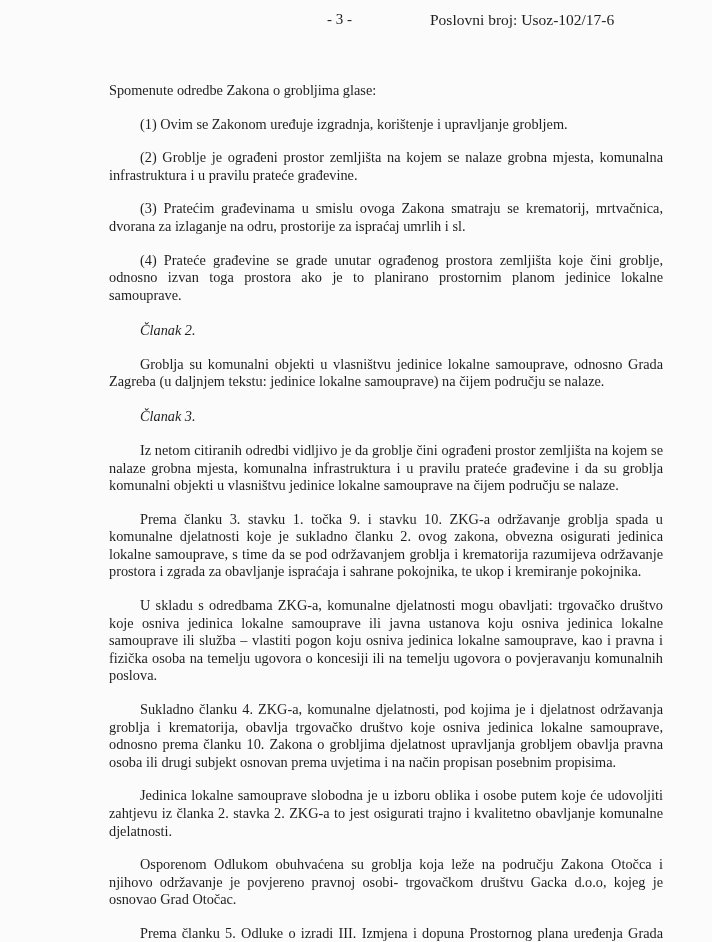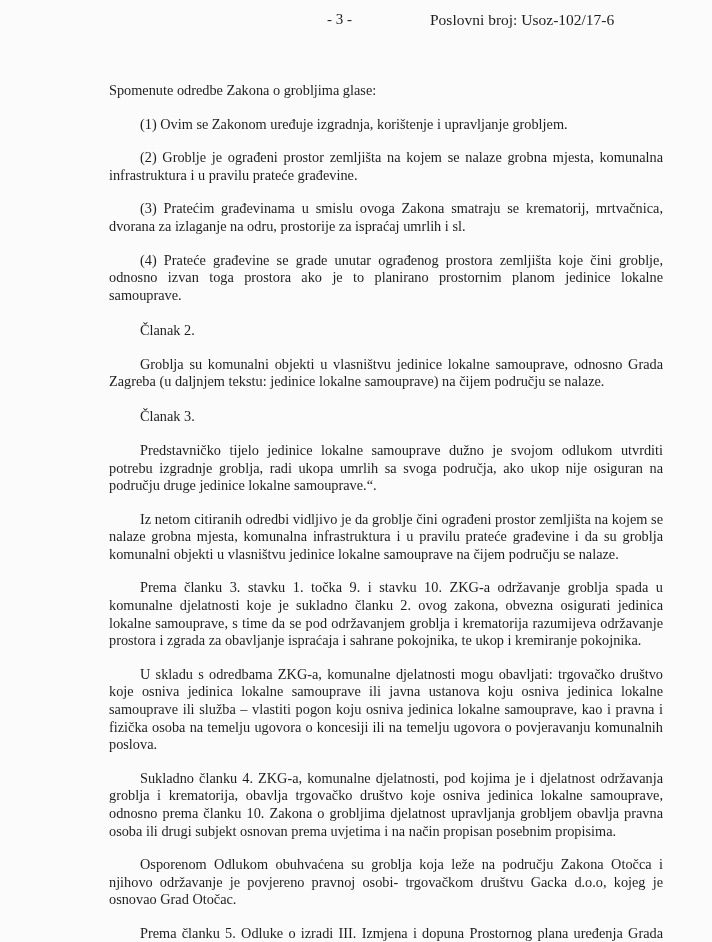--- a/index.html
+++ b/index.html
@@ -5,21 +5,21 @@
   html, body { margin: 0; padding: 0; background: #ffffff; }
   body { width: 712px; height: 942px; position: relative; overflow: hidden;
          font-family: "Liberation Serif", serif; color: #1e1e1e; }
   .page { position: absolute; left: 0; top: 0; width: 712px; height: 942px; background: #fbfbfb; }
   .header-num { position: absolute; left: 327px; top: 11px; font-size: 15px; }
   .header-case { position: absolute; left: 430px; top: 11px; font-size: 15.5px; text-align: center; }
   .body-text { position: absolute; left: 93px; top: 66px; width: 586px;
                font-size: 14.3px; line-height: 17.6px; }
   .body-text p { margin: 16px; text-align: justify; text-indent: 31px; }
   .body-text p.noindent { text-indent: 0; }
-  .body-text p.gap { margin-top: 17.6px; }
+  .body-text p.gap { margin-top: 17.6px; font-style: italic; }
   .body-text p.lastline { text-align-last: justify; }
   sup { font-size: 9px; line-height: 0; }
 </style>
 </head>
 <body>
 
 <div class="page">
   <div class="header-num">- 3 -</div>
   <div class="header-case">Poslovni broj: Usoz-102/17-6</div>
 
@@ -27,22 +27,22 @@
     <p class="noindent" style="padding-left:0">Spomenute odredbe Zakona o grobljima glase:</p>
     <p>(1) Ovim se Zakonom uređuje izgradnja, korištenje i upravljanje grobljem.</p>
     <p>(2) Groblje je ograđeni prostor zemljišta na kojem se nalaze grobna mjesta, komunalna infrastruktura i u pravilu prateće građevine.</p>
     <p>(3) Pratećim građevinama u smislu ovoga Zakona smatraju se krematorij, mrtvačnica, dvorana za izlaganje na odru, prostorije za ispraćaj umrlih i sl.</p>
     <p>(4) Prateće građevine se grade unutar ograđenog prostora zemljišta koje čini groblje, odnosno izvan toga prostora ako je to planirano prostornim planom jedinice lokalne samouprave.</p>
 
     <p class="gap">Članak 2.</p>
     <p>Groblja su komunalni objekti u vlasništvu jedinice lokalne samouprave, odnosno Grada Zagreba (u daljnjem tekstu: jedinice lokalne samouprave) na čijem području se nalaze.</p>
 
     <p class="gap">Članak 3.</p>
-    <p>Predstavničko tijelo jedinice lokalne samouprave dužno je svojom odlukom utvrditi potrebu izgradnje groblja, radi ukopa umrlih sa svoga područja, ako ukop nije osiguran na području druge jedinice lokalne samouprave.“.</p>
 
     <p>Iz netom citiranih odredbi vidljivo je da groblje čini ograđeni prostor zemljišta na kojem se nalaze grobna mjesta, komunalna infrastruktura i u pravilu prateće građevine i da su groblja komunalni objekti u vlasništvu jedinice lokalne samouprave na čijem području se nalaze.</p>
     <p>Prema članku 3. stavku 1. točka 9. i stavku 10. ZKG-a održavanje groblja spada u komunalne djelatnosti koje je sukladno članku 2. ovog zakona, obvezna osigurati jedinica lokalne samouprave, s time da se pod održavanjem groblja i krematorija razumijeva održavanje prostora i zgrada za obavljanje ispraćaja i sahrane pokojnika, te ukop i kremiranje pokojnika.</p>
     <p>U skladu s odredbama ZKG-a, komunalne djelatnosti mogu obavljati: trgovačko društvo koje osniva jedinica lokalne samouprave ili javna ustanova koju osniva jedinica lokalne samouprave ili služba – vlastiti pogon koju osniva jedinica lokalne samouprave, kao i pravna i fizička osoba na temelju ugovora o koncesiji ili na temelju ugovora o povjeravanju komunalnih poslova.</p>
     <p>Sukladno članku 4. ZKG-a, komunalne djelatnosti, pod kojima je i djelatnost održavanja groblja i krematorija, obavlja trgovačko društvo koje osniva jedinica lokalne samouprave, odnosno prema članku 10. Zakona o grobljima djelatnost upravljanja grobljem obavlja pravna osoba ili drugi subjekt osnovan prema uvjetima i na način propisan posebnim propisima.</p>
+    <p>Jedinica lokalne samouprave slobodna je u izboru oblika i osobe putem koje će udovoljiti zahtjevu iz članka 2. stavka 2. ZKG-a to jest osigurati trajno i kvalitetno obavljanje komunalne djelatnosti.</p>
     <p>Osporenom Odlukom obuhvaćena su groblja koja leže na području Zakona Otočca i njihovo održavanje je povjereno pravnoj osobi- trgovačkom društvu Gacka d.o.o, kojeg je osnovao Grad Otočac.</p>
     <p class="lastline"><span>Prema članku 5. Odluke o izradi III. Izmjena i dopuna Prostornog plana uređenja Grada Otočca („Službeni vjesnik Grada Otočca“ broj 7/16) područje Grada Otočca nalazi se u sastavu Ličko-senjske županije i prostire se na području orijentacionih dimenzija 565,30 km</span><sup>2</sup></p>
   </div>
 </div>
 
 </body></html>

